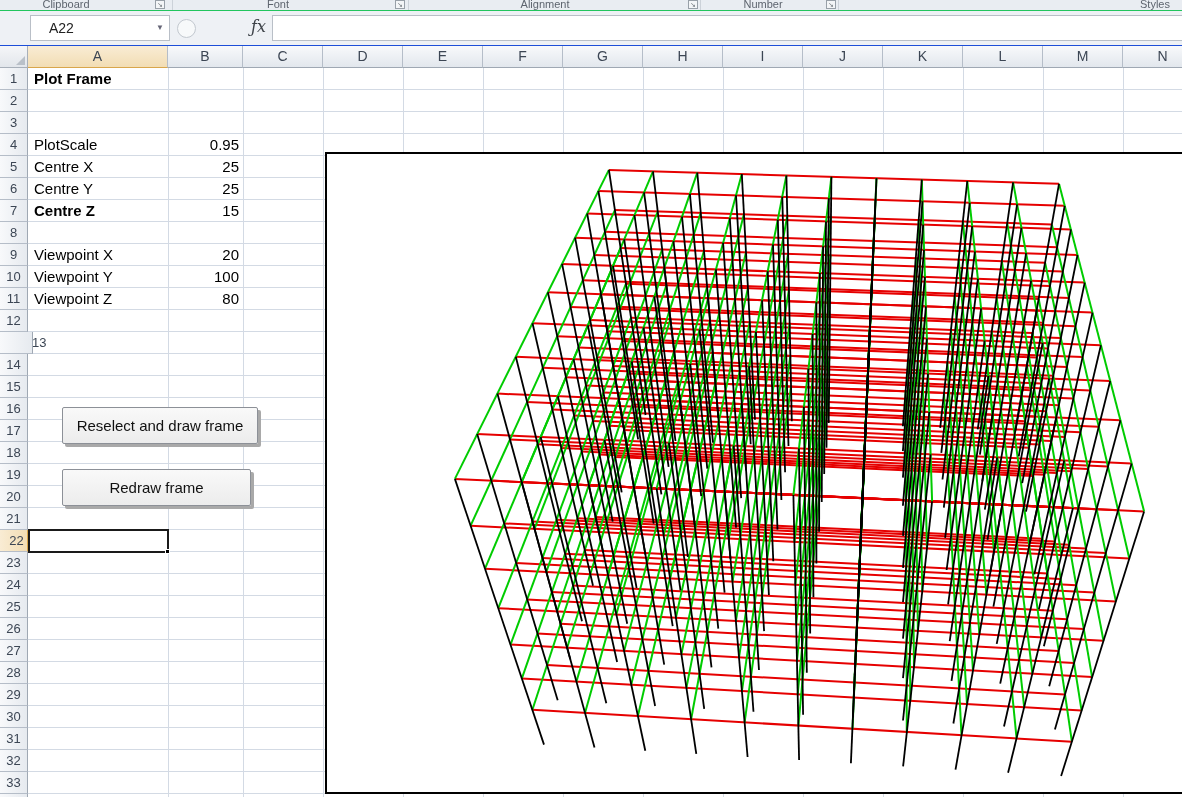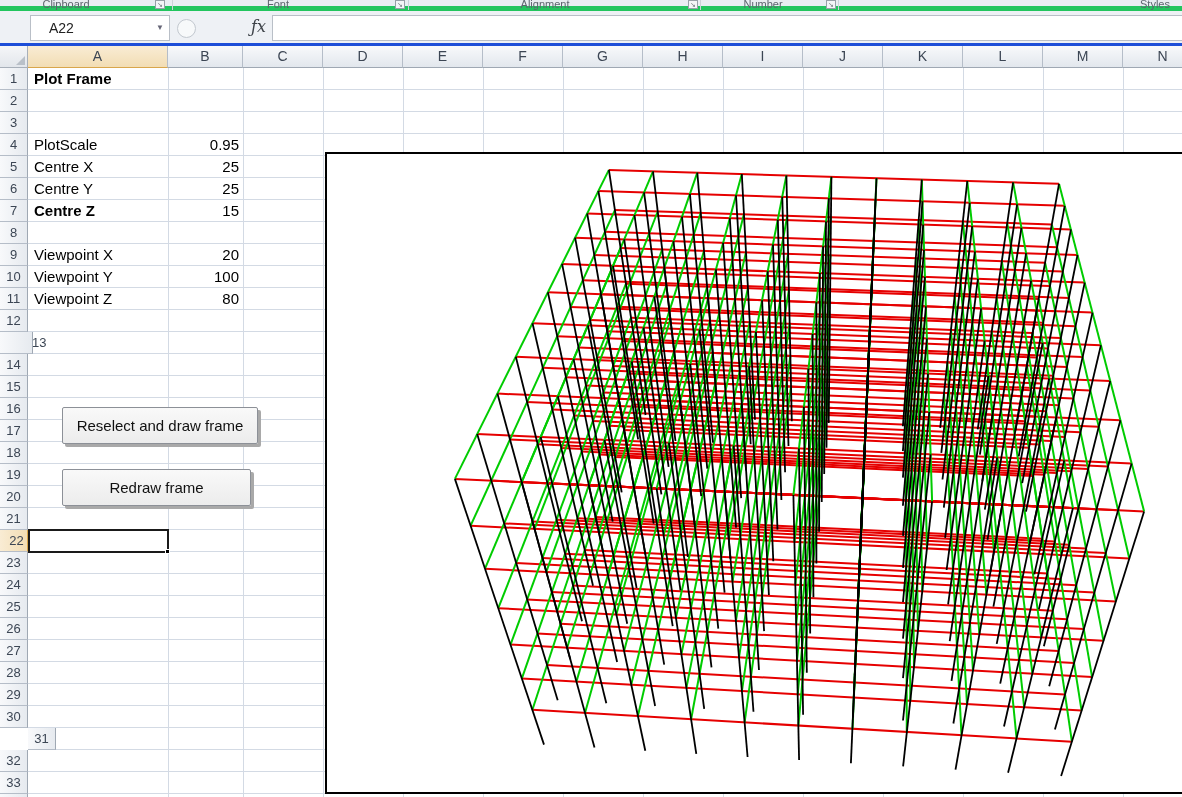--- a/index.html
+++ b/index.html
@@ -1,27 +1,27 @@
 <!DOCTYPE html>
 <html><head>
 <meta charset="utf-8">
 <style>
   *{margin:0;padding:0;box-sizing:border-box;}
   html,body{width:1182px;height:797px;overflow:hidden;}
   body{font-family:"Liberation Sans",sans-serif;background:#fff;}
   .screen{position:relative;width:1182px;height:797px;background:#fff;overflow:hidden;}
 
   
-  .ribbon{position:absolute;left:0;top:0;width:100%;height:11px;background:#e9edf2;border-bottom:5px solid #22c55e;}
+  .ribbon{position:absolute;left:0;top:0;width:100%;height:11px;background:#e9edf2;border-bottom:1px solid #22c55e;}
   .grp-label{position:absolute;top:-1px;transform:translateX(-50%);font-size:11px;line-height:11px;color:#5d646e;white-space:nowrap;}
   .sep{position:absolute;top:0;width:1px;height:10px;background:#ccd2d9;}
   .launcher{position:absolute;top:0;width:10px;height:9px;border:1px solid #98a0a8;background:#f3f5f7;font-size:7px;line-height:7px;color:#6a7076;text-align:center;}
 
   
-  .fbar{position:absolute;left:0;top:11px;width:100%;height:35px;background:#eef1f5;border-bottom:3px solid #1d4ed8;}
+  .fbar{position:absolute;left:0;top:11px;width:100%;height:35px;background:#eef1f5;border-bottom:1px solid #1d4ed8;}
   .namebox{position:absolute;left:30px;top:4px;width:140px;height:26px;background:#fff;border:1px solid #b9bfc7;font-size:14px;color:#222;line-height:24px;padding-left:18px;}
   .nb-arrow{position:absolute;right:5px;top:0;line-height:24px;font-size:8px;color:#667;}
   .fcircle{position:absolute;left:177px;top:8px;width:19px;height:19px;border-radius:50%;background:#f7f9fa;border:1px solid #c2c8cf;}
   .fx{position:absolute;left:251px;top:6px;font-family:"DejaVu Serif",serif;font-style:italic;font-size:16px;color:#3c4147;}
   .finput{position:absolute;left:272px;top:4px;width:910px;height:26px;background:#fff;border:1px solid #b9bfc7;border-right:none;font-size:14px;line-height:24px;padding-left:4px;color:#000;}
 
   
   .sheet{position:absolute;left:0;top:46px;width:1182px;height:751px;background:#fff;}
   .corner{position:absolute;left:0;top:0;width:28px;height:22px;background:linear-gradient(#f5f6f8,#e2e6eb);border-right:1px solid #a7afb9;border-bottom:1px solid #a7afb9;}
   .corner:after{content:"";position:absolute;right:2px;bottom:2px;border-left:9px solid transparent;border-bottom:9px solid #b9c0c8;}
@@ -423,18 +423,18 @@
       <div class="rowhead" style="top: 462px;">21</div>
       <div class="rowhead sel" style="top: 484px;">22</div>
       <div class="rowhead" style="top: 506px;">23</div>
       <div class="rowhead" style="top: 528px;">24</div>
       <div class="rowhead" style="top: 550px;">25</div>
       <div class="rowhead" style="top: 572px;">26</div>
       <div class="rowhead" style="top: 594px;">27</div>
       <div class="rowhead" style="top: 616px;">28</div>
       <div class="rowhead" style="top: 638px;">29</div>
       <div class="rowhead" style="top: 660px;">30</div>
-      <div class="rowhead" style="top: 682px; margin-left: 28px;">31</div>
+      <div class="rowhead" style="top: 682px;">31</div>
       <div class="rowhead" style="top: 704px;">32</div>
       <div class="rowhead" style="top: 726px;">33</div>
       <div class="rowhead" style="top: 748px;"></div>
     </div>
 </div>
 
 </body></html>

